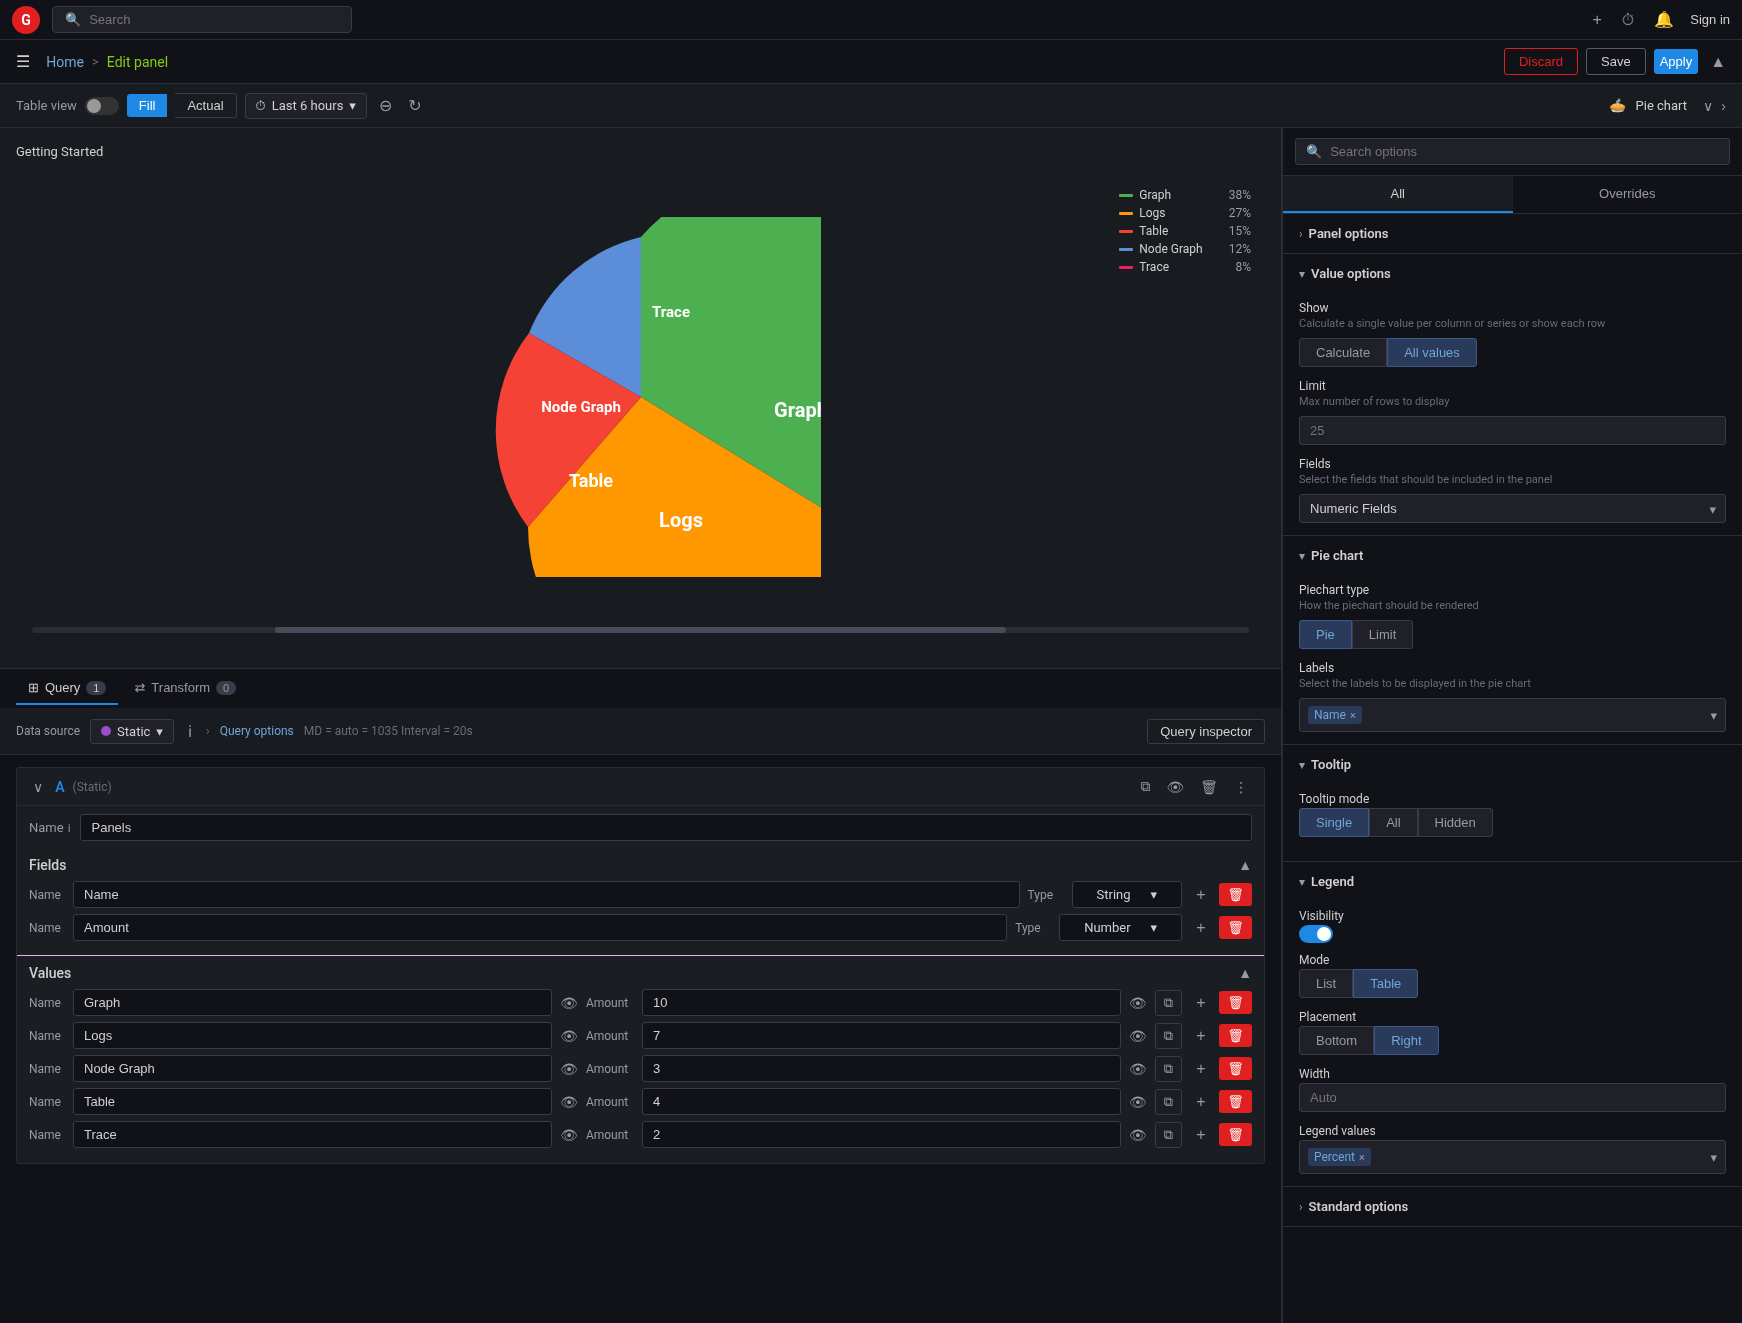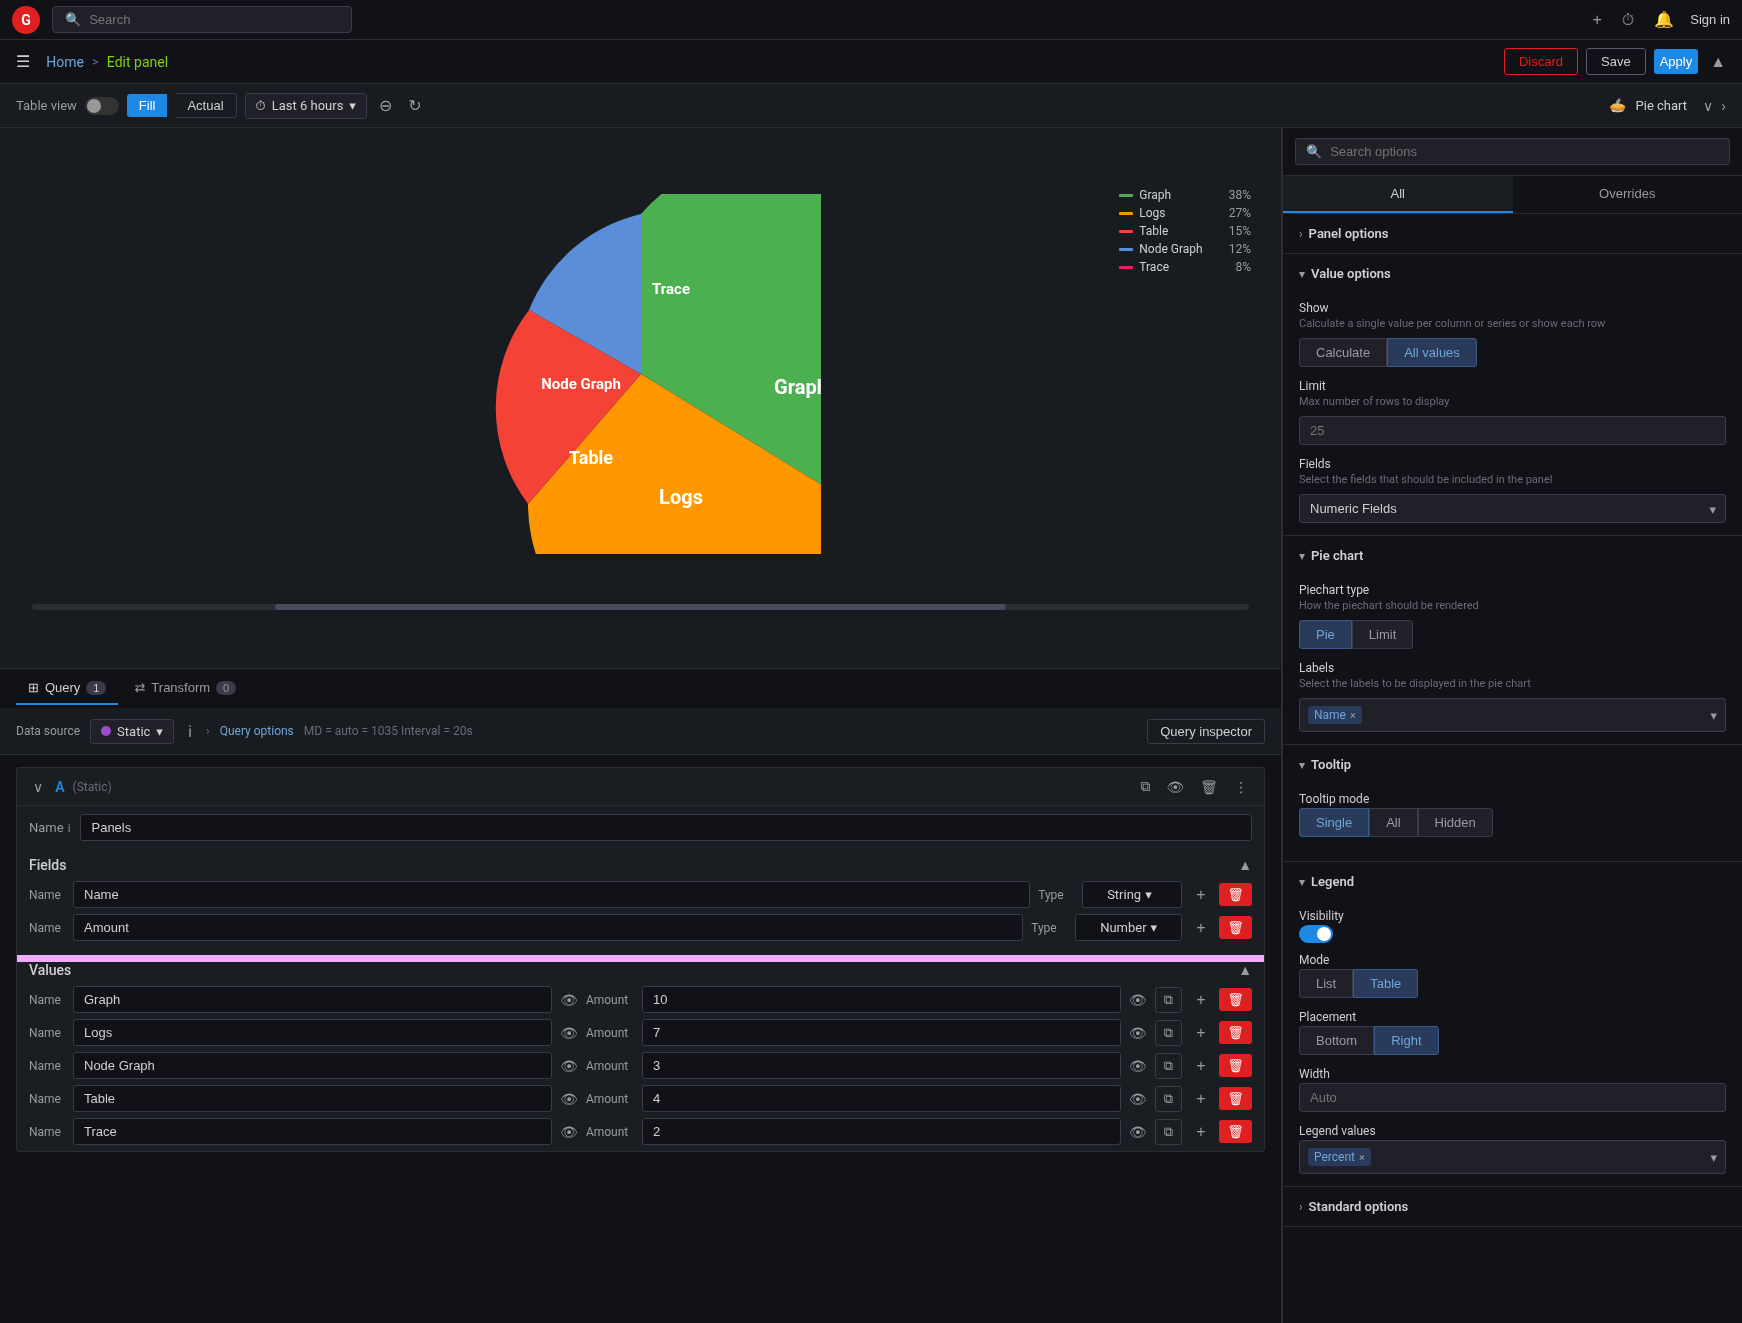--- a/index.html
+++ b/index.html
@@ -90,26 +90,26 @@
     .name-input { flex: 1; background: #111217; border: 1px solid #3a3a4a; border-radius: 3px; padding: 5px 10px; color: #d0d0d0; font-size: 13px; outline: none; }
     
     .fields-section { padding: 8px 12px; }
     .section-header { display: flex; align-items: center; justify-content: space-between; margin-bottom: 8px; }
     .section-title { font-size: 14px; color: #d0d0d0; font-weight: 500; }
     .collapse-arrow { background: none; border: none; color: #9a9aa0; cursor: pointer; font-size: 14px; }
     
     .field-row { display: flex; align-items: center; gap: 8px; margin-bottom: 6px; }
     .field-type-label { color: #9a9aa0; font-size: 12px; min-width: 36px; }
     .field-name-input { flex: 1; background: #111217; border: 1px solid #3a3a4a; border-radius: 3px; padding: 5px 10px; color: #d0d0d0; font-size: 13px; outline: none; }
-    .field-type-select { display: flex; align-items: center; gap: 4px; background: #111217; border: 1px solid #3a3a4a; border-radius: 3px; padding: 5px 24px; color: #d0d0d0; font-size: 13px; cursor: pointer; min-width: 100px; }
+    .field-type-select { display: flex; align-items: center; gap: 20px; background: #111217; border: 1px solid #3a3a4a; border-radius: 3px; padding: 5px 24px; color: #d0d0d0; font-size: 13px; cursor: pointer; min-width: 100px; }
     .add-field-btn { background: none; border: none; color: #9a9aa0; cursor: pointer; font-size: 16px; padding: 2px 6px; }
     .del-field-btn { background: #e02020; border: none; color: white; border-radius: 3px; padding: 4px 8px; cursor: pointer; font-size: 13px; }
     
     
-    .values-section { padding: 0 12px; border-top: 7px solid #f0abfc; }
+    .values-section { padding: 9px 12px; border-top: 1px solid #f0abfc; }
     .value-row { display: flex; align-items: center; gap: 8px; margin-bottom: 6px; }
     .val-label { color: #9a9aa0; font-size: 12px; min-width: 36px; }
     .val-name-input { flex: 1; background: #111217; border: 1px solid #3a3a4a; border-radius: 3px; padding: 5px 10px; color: #d0d0d0; font-size: 13px; outline: none; }
     .val-eye-btn { background: none; border: none; color: #9a9aa0; cursor: pointer; font-size: 14px; }
     .val-amount-label { color: #9a9aa0; font-size: 12px; min-width: 48px; }
     .val-amount-input { flex: 1; background: #111217; border: 1px solid #3a3a4a; border-radius: 3px; padding: 5px 10px; color: #d0d0d0; font-size: 13px; outline: none; }
     .val-copy-btn { background: none; border: 1px solid #3a3a4a; border-radius: 3px; color: #9a9aa0; cursor: pointer; font-size: 13px; padding: 4px 8px; }
     .val-add-btn { background: none; border: none; color: #9a9aa0; cursor: pointer; font-size: 16px; padding: 2px 6px; }
     .val-del-btn { background: #e02020; border: none; color: white; border-radius: 3px; padding: 4px 8px; cursor: pointer; font-size: 13px; }
     
@@ -212,20 +212,21 @@
     <button class="toolbar-arrow">∨</button>
     <button class="toolbar-arrow">›</button>
   </div>
 </div>
 
 <div class="main-content">
 
   <div class="left-panel">
 
     <div class="chart-area">
+      <div class="chart-title">Getting Started</div>
 
       <div class="chart-wrapper">
 
         <svg class="pie-svg" viewBox="0 0 360 360">
 
           <path d="M180,180 L180,20 A160,160 0 0,1 443.2,247.6" fill="#4caf50"></path>
 
           <path d="M180,180 L180,20 A160,160 0 0,1 392,310 Z" fill="#4caf50"></path>
 
           <path d="M180,180 L392,310 A160,160 0 0,1 67,310 Z" fill="#ff9800"></path>

